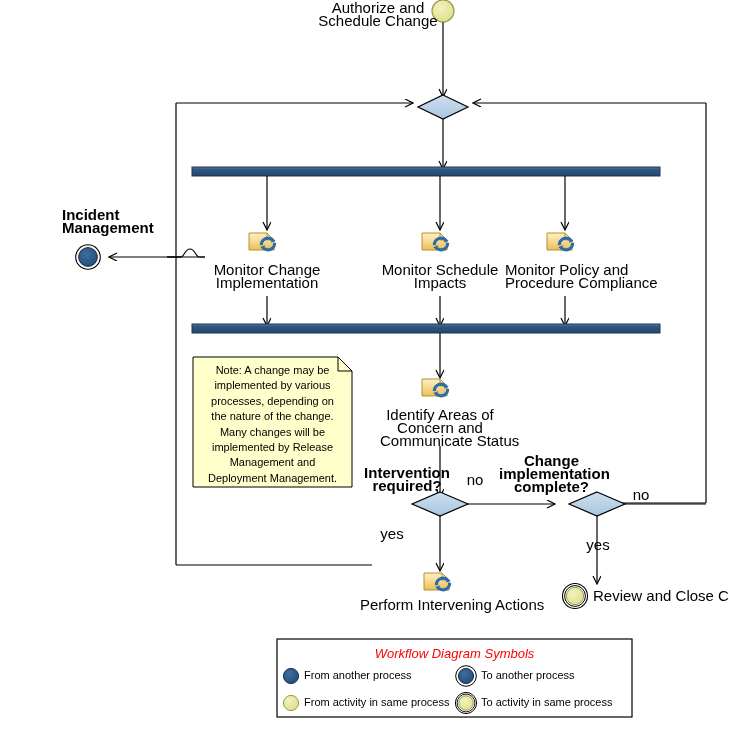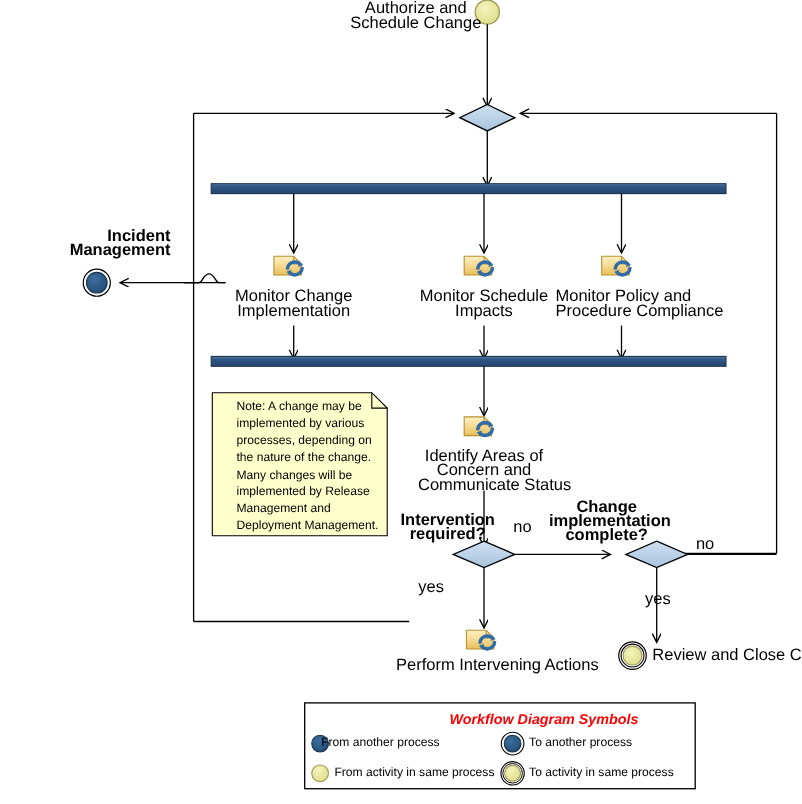--- a/index.html
+++ b/index.html
@@ -3,21 +3,21 @@
 <meta charset="utf-8">
 <style>
   html,body{margin:0;padding:0;background:#ffffff;}
   body{width:729px;height:731px;position:relative;overflow:hidden;
        font-family:"Liberation Sans","DejaVu Sans",sans-serif;}
   #canvas{position:absolute;left:0;top:0;width:729px;height:731px;}
   .lbl{position:absolute;color:#000;font-size:15px;line-height:13px;text-align:center;white-space:pre;}
   .lbl-left{text-align:left;}
   .bold{font-weight:bold;}
   .note{position:absolute;font-size:11px;line-height:15.4px;color:#000;}
-  .legend-title{position:absolute;color:#ff0000;font-style:italic;font-weight:bold;font-size:13px;padding-left:40px;}
+  .legend-title{position:absolute;color:#ff0000;font-style:italic;font-weight:normal;font-size:13px;}
   .legend-text{position:absolute;font-size:11px;color:#000;}
 </style>
 </head>
 <body>
 
 <svg id="canvas" viewBox="0 0 729 731" xmlns="http://www.w3.org/2000/svg">
   <defs>
     <marker id="arr" markerWidth="10" markerHeight="10" refX="8" refY="4" orient="auto" markerUnits="userSpaceOnUse">
       <path d="M1,0 L9,4 L1,8" fill="none" stroke="#000" stroke-width="1.2"></path>
     </marker>
@@ -140,21 +140,21 @@
   <circle cx="291" cy="703" r="7.6" fill="url(#gYellow)" stroke="#9a9a55" stroke-width="1"></circle>
 
   <circle cx="466" cy="703" r="10.6" fill="none" stroke="#000" stroke-width="1"></circle>
   <circle cx="466" cy="703" r="8.9" fill="none" stroke="#000" stroke-width="0.9"></circle>
   <circle cx="466" cy="703" r="7.2" fill="url(#gYellow)" stroke="#9a9a55" stroke-width="1"></circle>
 </svg>
 
 <div class="lbl" style="left:318px;top:1px;width:120px;">Authorize and
 Schedule Change</div>
 
-<div class="lbl lbl-left bold" style="left:45px;top:208px;width:110px;text-align:right;">Incident
+<div class="lbl lbl-left bold" style="left:62px;top:208px;width:110px;text-align:left;">Incident
 Management</div>
 
 <div class="lbl" style="left:207px;top:263px;width:120px;">Monitor Change
 Implementation</div>
 <div class="lbl" style="left:380px;top:263px;width:120px;">Monitor Schedule
 Impacts</div>
 <div class="lbl" style="left:505px;top:263px;width:120px;">Monitor Policy and
 Procedure Compliance</div>
 
 <div class="lbl" style="left:380px;top:408px;width:120px;">Identify Areas of
@@ -170,29 +170,29 @@
 
 <div class="lbl" style="left:462px;top:473px;width:26px;">no</div>
 <div class="lbl" style="left:379px;top:527px;width:26px;">yes</div>
 <div class="lbl" style="left:628px;top:488px;width:26px;">no</div>
 <div class="lbl" style="left:585px;top:538px;width:26px;">yes</div>
 
 <div class="lbl" style="left:360px;top:598px;width:160px;">Perform Intervening Actions</div>
 
 <div class="lbl lbl-left" style="left:593px;top:589px;width:140px;text-align:left;">Review and Close Change</div>
 
-<div class="note" style="left:215px;top:363px;width:145px;">
+<div class="note" style="left:200px;top:363px;width:145px;text-align:center;">
   <div>Note: A change may be</div>
   <div>implemented by various</div>
   <div>processes, depending on</div>
   <div>the nature of the change.</div>
   <div>Many changes will be</div>
   <div>implemented by Release</div>
   <div>Management and</div>
   <div>Deployment Management.</div>
 </div>
 
 <div class="legend-title" style="left:277px;top:646px;width:355px;text-align:center;">Workflow Diagram Symbols</div>
 
-<div class="legend-text" style="left:292px;top:669px;">From another process</div>
+<div class="legend-text" style="left:304px;top:669px;">From another process</div>
 <div class="legend-text" style="left:481px;top:669px;">To another process</div>
 <div class="legend-text" style="left:304px;top:696px;">From activity in same process</div>
 <div class="legend-text" style="left:481px;top:696px;">To activity in same process</div>
 
 </body></html>

